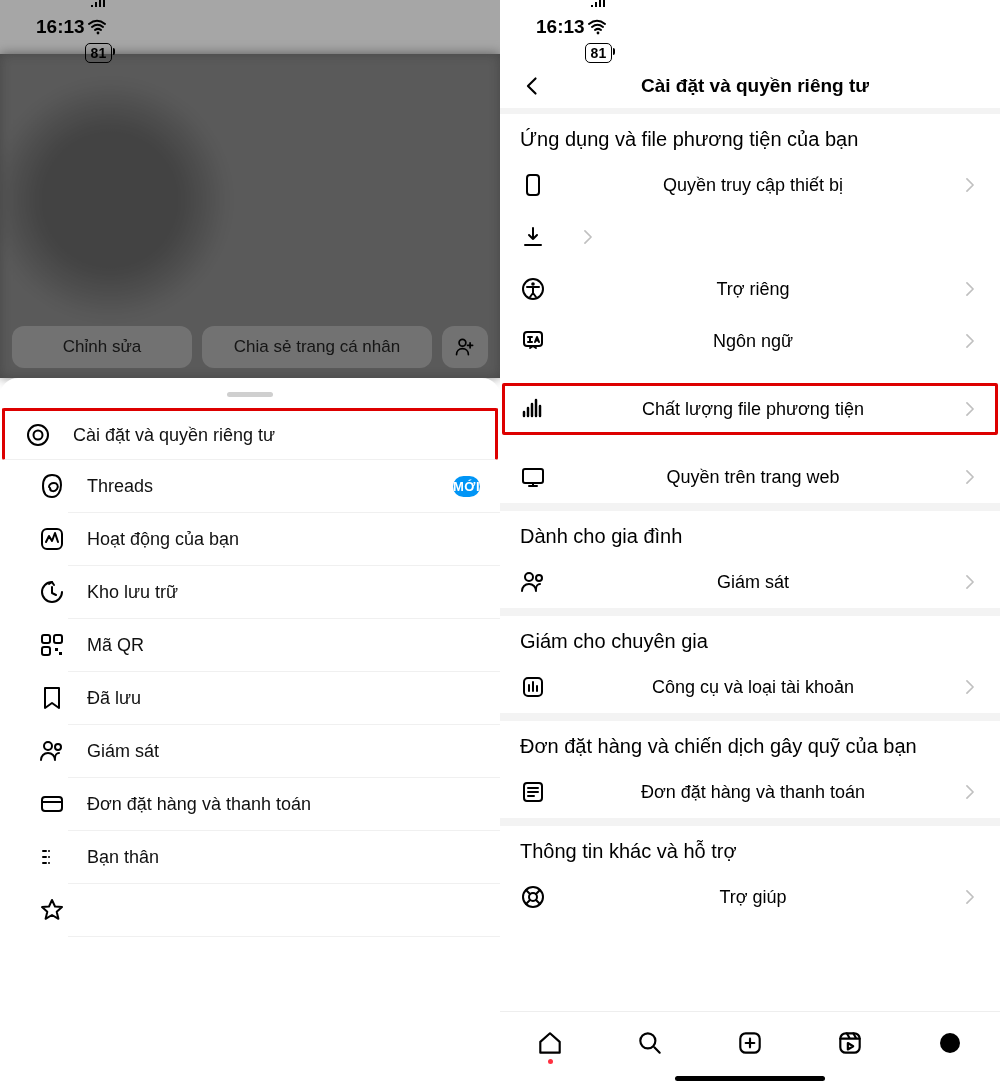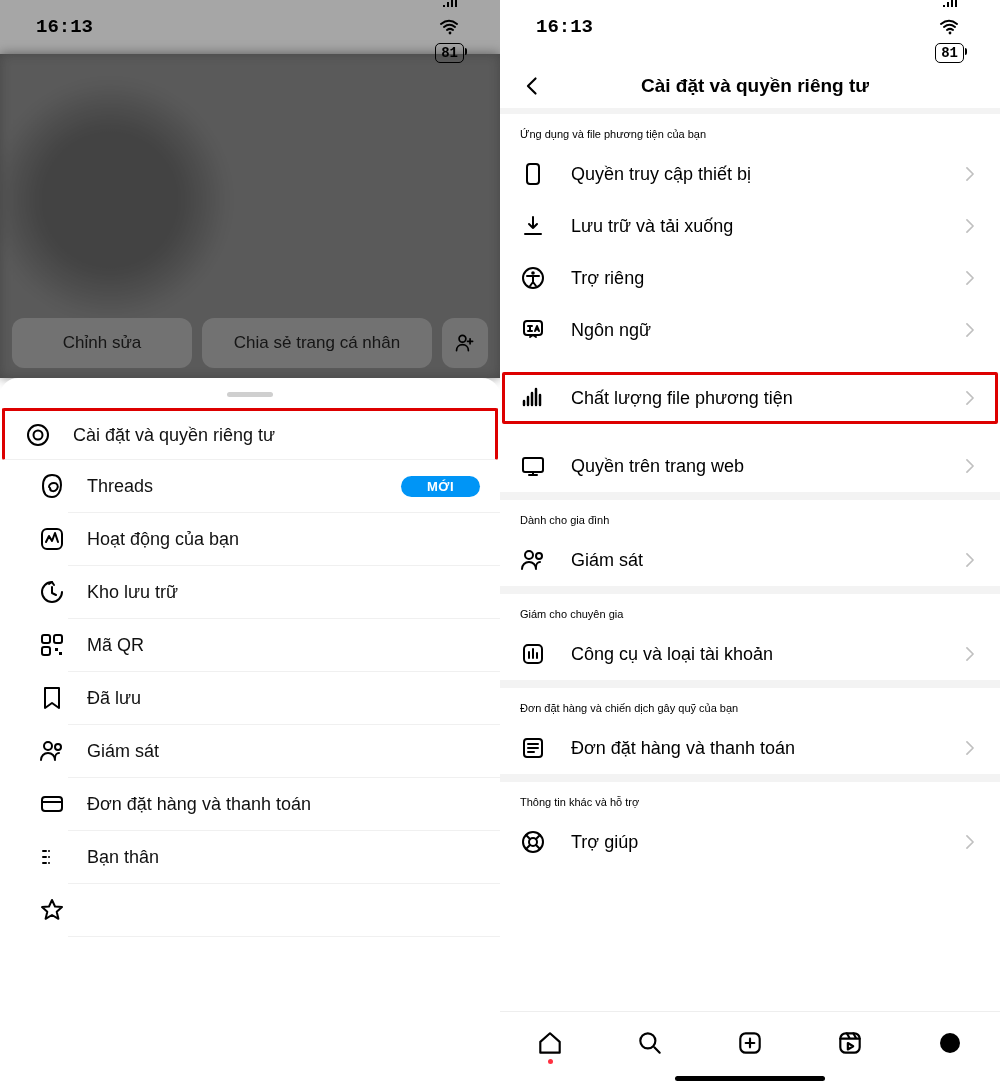--- a/index.html
+++ b/index.html
@@ -2,57 +2,57 @@
 <html><head>
 <meta charset="utf-8">
 <style>
   * { box-sizing: border-box; margin: 0; padding: 0; }
   body { font-family: -apple-system, BlinkMacSystemFont, "Helvetica Neue", Arial, sans-serif; background: #fff; width: 1000px; height: 1083px; overflow: hidden; }
   .wrap { display: flex; width: 1000px; height: 1083px; }
   .phone { width: 500px; height: 1083px; position: relative; background: #fff; display: flex; flex-direction: column; }
   .phone.left { background: #fff; }
 
   
-  .status { height: 54px; display: flex; align-items: center; justify-content: space-between; padding: 0 36px; font-weight: 600; font-size: 19px; position: relative; z-index: 5; color: #000; font-family: Liberation Mono, monospace; }
+  .status { height: 54px; display: flex; align-items: center; padding: 0 36px; font-weight: 600; font-size: 19px; position: relative; z-index: 5; color: #000; }
   .status .right { display: flex; align-items: center; gap: 8px; flex-direction: column; }
   .left .status { color: #000; }
   .dim-overlay { position: absolute; inset: 0 0 auto 0; height: 378px; background: rgba(0,0,0,.35); z-index: 4; pointer-events: none; border-radius: 0; }
 
   
   .profile-blur { height: 324px; background: #6e6e6e; filter: blur(0); position: relative; }
   .profile-blur::before { content: ""; position: absolute; inset: 0; background: radial-gradient(circle at 22% 45%, rgba(0,0,0,.25) 0 70px, transparent 120px), linear-gradient(#8a8a8a,#8a8a8a); filter: blur(6px);}
   .profile-buttons { position: absolute; bottom: 10px; left: 12px; right: 12px; display: flex; gap: 10px; z-index: 2; }
-  .pbtn { flex: none; background: rgba(180,180,180,.9); color: #222; border-radius: 12px; height: 50px; display: flex; align-items: center; justify-content: center; font-size: 17px; font-weight: 500; padding: 0 22px; }
+  .pbtn { flex: none; background: rgba(180,180,180,.9); color: #222; border-radius: 12px; height: 42px; display: flex; align-items: center; justify-content: center; font-size: 17px; font-weight: 500; padding: 0 22px; }
   .pbtn.wide { flex: 1; }
   .pbtn.add { width: 46px; padding: 0; }
 
   
   .sheet { position: absolute; left: 0; right: 0; top: 378px; bottom: 0; background: #fff; border-radius: 18px 18px 0 0; z-index: 6; padding-top: 14px; }
   .sheet-handle { width: 46px; height: 5px; background: #cfcfcf; border-radius: 3px; margin: 0 auto 12px; }
   .menu-list { padding: 0 0 0 0; }
   .menu-item { display: flex; align-items: center; height: 52px; padding: 0 20px 0 22px; gap: 22px; font-size: 18px; color: #111; border-bottom: 1px solid #f0f0f0; }
   .menu-item:first-child { border-top: none; }
   .menu-item .mi-icon { width: 26px; height: 26px; flex: none; display: flex; align-items: center; justify-content: center; }
   .menu-item .mi-label { flex: 1; }
   .menu-item.highlight { border: 3px solid #d00; border-left-width: 3px; border-right-width: 3px; margin: -1px 2px 0 2px; padding-left: 20px; border-radius: 2px; }
   .menu-list .menu-item:first-child { border-bottom: 1px solid #f0f0f0; }
   .menu-list .menu-item:not(.highlight) { margin-left: 17px; }
   .menu-list .menu-item { border-bottom: none; }
   .divider-sub { height: 1px; background: #f0f0f0; margin-left: 68px; }
-  .badge { background: #0095f6; color: #fff; font-size: 13px; font-weight: 700; border-radius: 14px; padding: 3px 26px; letter-spacing: .5px; }
+  .badge { background: #0095f6; color: #fff; font-size: 13px; font-weight: 700; border-radius: 14px; padding: 3px 0; letter-spacing: .5px; }
 
   
   .r-header { display: flex; align-items: center; height: 54px; padding: 16px 18px 6px; gap: 10px; }
   .r-header .back { width: 30px; height: 30px; display: flex; align-items: center; justify-content: center; }
   .r-header .title { flex: 1; text-align: center; font-size: 19px; font-weight: 700; margin-left: -30px; }
   .sep { height: 8px; background: #f3f3f3; }
   .thin { height: 1px; background: #ededed; }
 
-  .section-head { font-size: 11px; color: #8e8e8e; padding: 14px 20px 8px; }
-  .r-item { display: flex; align-items: center; height: 52px; padding: 0 20px; gap: 25px; font-size: 18px; color: #111; }
+  .section-head { font-size: 20px; color: #8e8e8e; padding: 14px 20px 8px; }
+  .r-item { display: flex; align-items: center; height: 52px; padding: 0 20px; gap: 32px; font-size: 18px; color: #111; text-align: center; }
   .r-item .ri-icon { width: 26px; height: 26px; flex: none; display: flex; align-items: center; justify-content: center; }
   .r-item .ri-label { flex: 1; }
   .r-item .chev { color: #c0c0c0; }
   .r-item.highlight { outline: 3px solid #d00; outline-offset: -3px; border-radius: 2px; margin: 16px 2px; padding-left: 18px; padding-right: 18px; }
   .r-scroll { position: absolute; top: 108px; bottom: 72px; left: 0; right: 0; overflow: hidden; }
 
   .tabbar { position: absolute; bottom: 10px; left: 0; right: 0; height: 62px; display: flex; align-items: center; justify-content: space-around; border-top: 1px solid #eee; background: #fff; }
   .tabbar .tab { width: 30px; height: 30px; display: flex; align-items: center; justify-content: center; position: relative; }
   .tabbar .dot { position: absolute; bottom: -6px; width: 5px; height: 5px; background: #ff3040; border-radius: 50%; }
 
@@ -379,21 +379,20 @@
               <use href="#i-chev"></use>
             </svg>
           </span>
         </div>
         <div class="r-item">
           <span class="ri-icon">
             <svg width="26" height="26" viewBox="0 0 26 26">
               <use href="#i-download"></use>
             </svg>
           </span>
-          <span class="ri-label">Lưu trữ và tải xuống</span>
           <span class="chev">
             <svg width="20" height="26" viewBox="0 0 26 26">
               <use href="#i-chev"></use>
             </svg>
           </span>
         </div>
         <div class="r-item">
           <span class="ri-icon">
             <svg width="26" height="26" viewBox="0 0 26 26">
               <use href="#i-access"></use>

